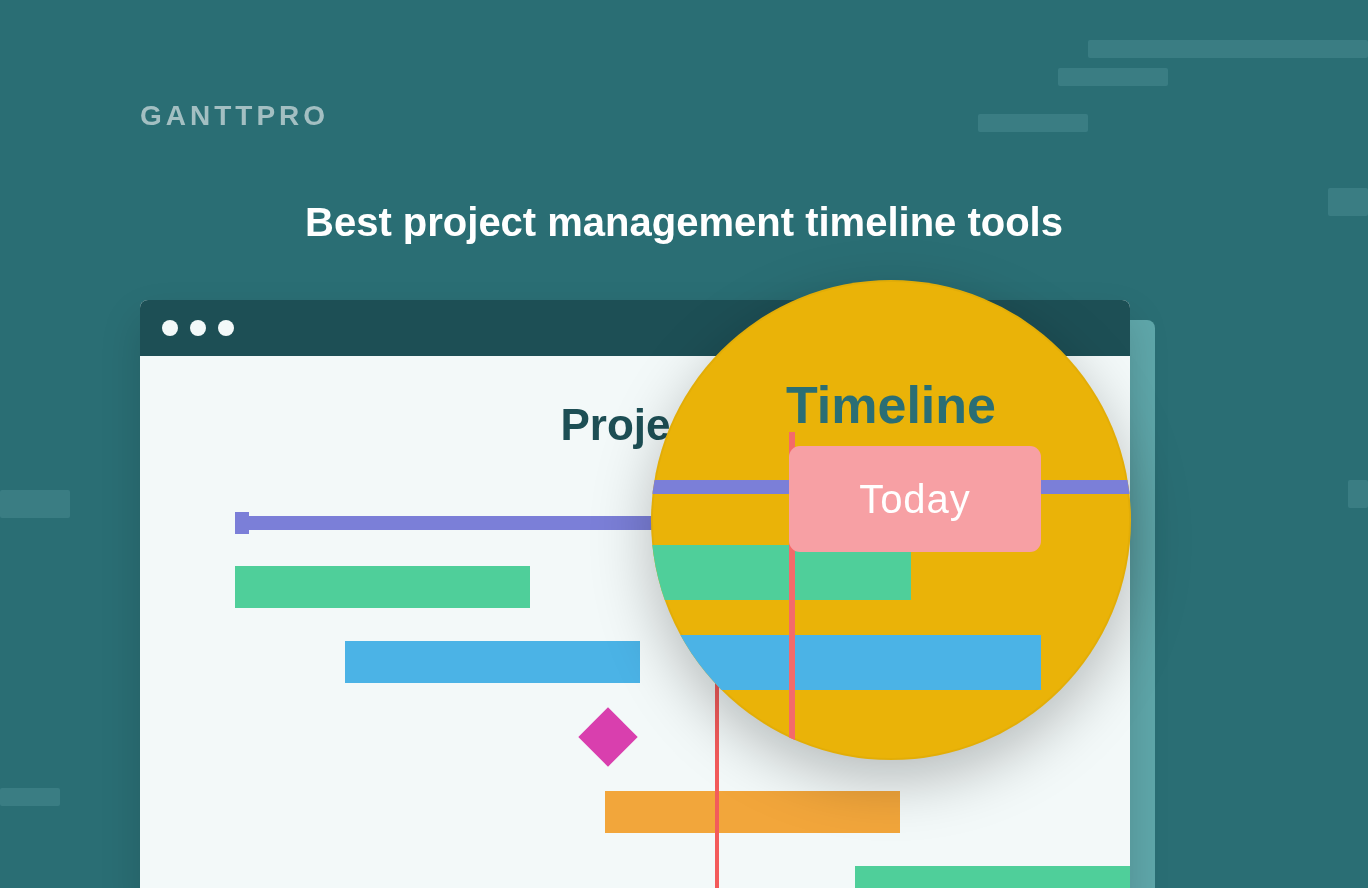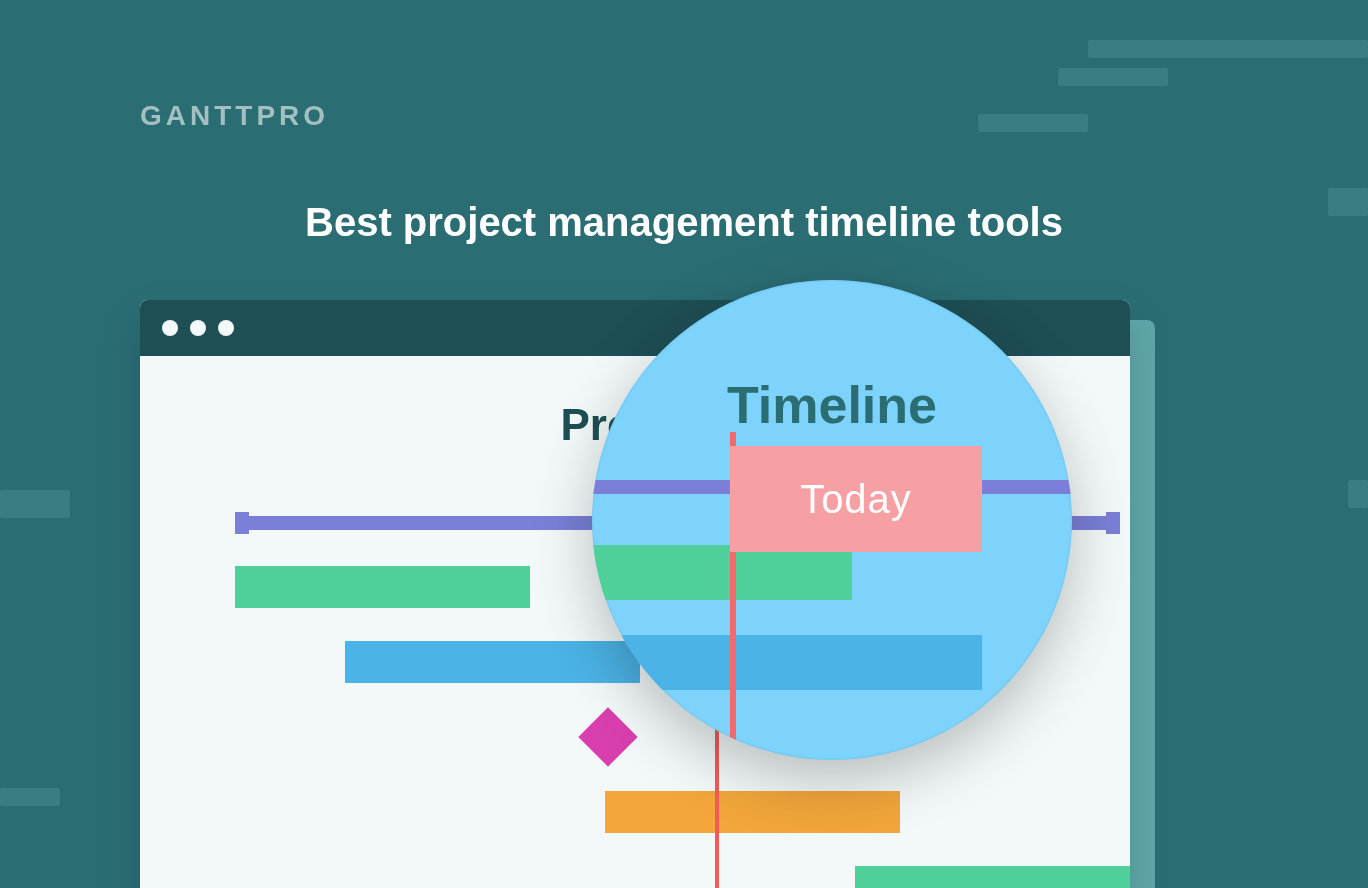--- a/index.html
+++ b/index.html
@@ -107,24 +107,24 @@
   .today-line {
     position: absolute;
     left: 575px; top: 200px;
     width: 4px; height: 400px;
     background: #f35b5b;
   }
 
   
   .magnifier {
     position: absolute;
-    left: 592px; top: 280px;
+    left: 651px; top: 280px;
     width: 480px; height: 480px;
     border-radius: 50%;
-    background: #7dd3fc;
+    background: #eab308;
     box-shadow: 0 20px 60px rgba(0,0,0,0.25), inset 0 0 0 2px rgba(0,0,0,0.03);
     overflow: hidden;
   }
   .magnifier .mag-title {
     position: absolute;
     top: 95px; left: 0; right: 0;
     text-align: center;
     color: #2a6e74;
     font-size: 52px;
     font-weight: 700;
@@ -144,20 +144,21 @@
     left: 138px; top: 166px;
     width: 252px; height: 106px;
     background: #f7a0a4;
     display: flex;
     align-items: center;
     justify-content: center;
     color: #ffffff;
     font-size: 40px;
     font-weight: 400;
     letter-spacing: 1px;
+    border-radius: 11px;
   }
 </style>
 </head>
 <body>
 
 <div class="deco d1"></div>
 <div class="deco d2"></div>
 <div class="deco d3"></div>
 <div class="deco d4"></div>
 <div class="deco d5"></div>

